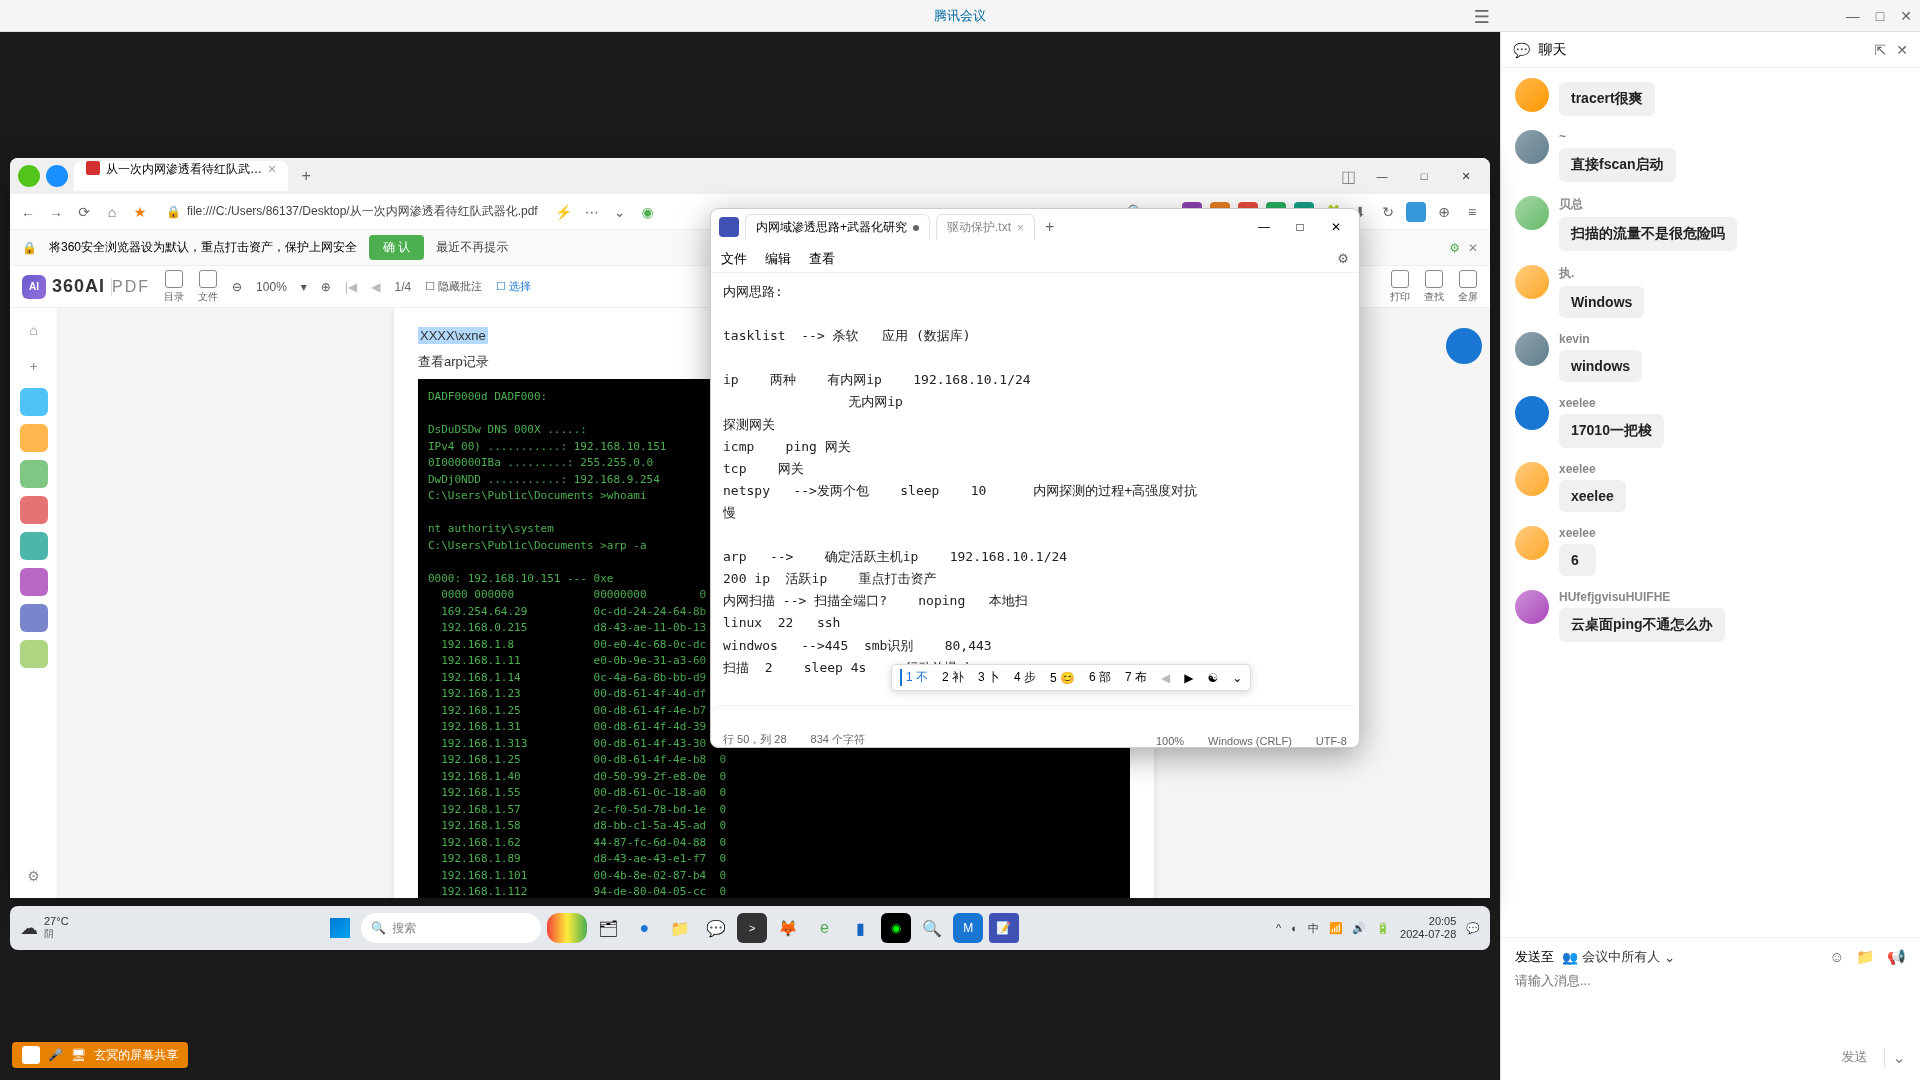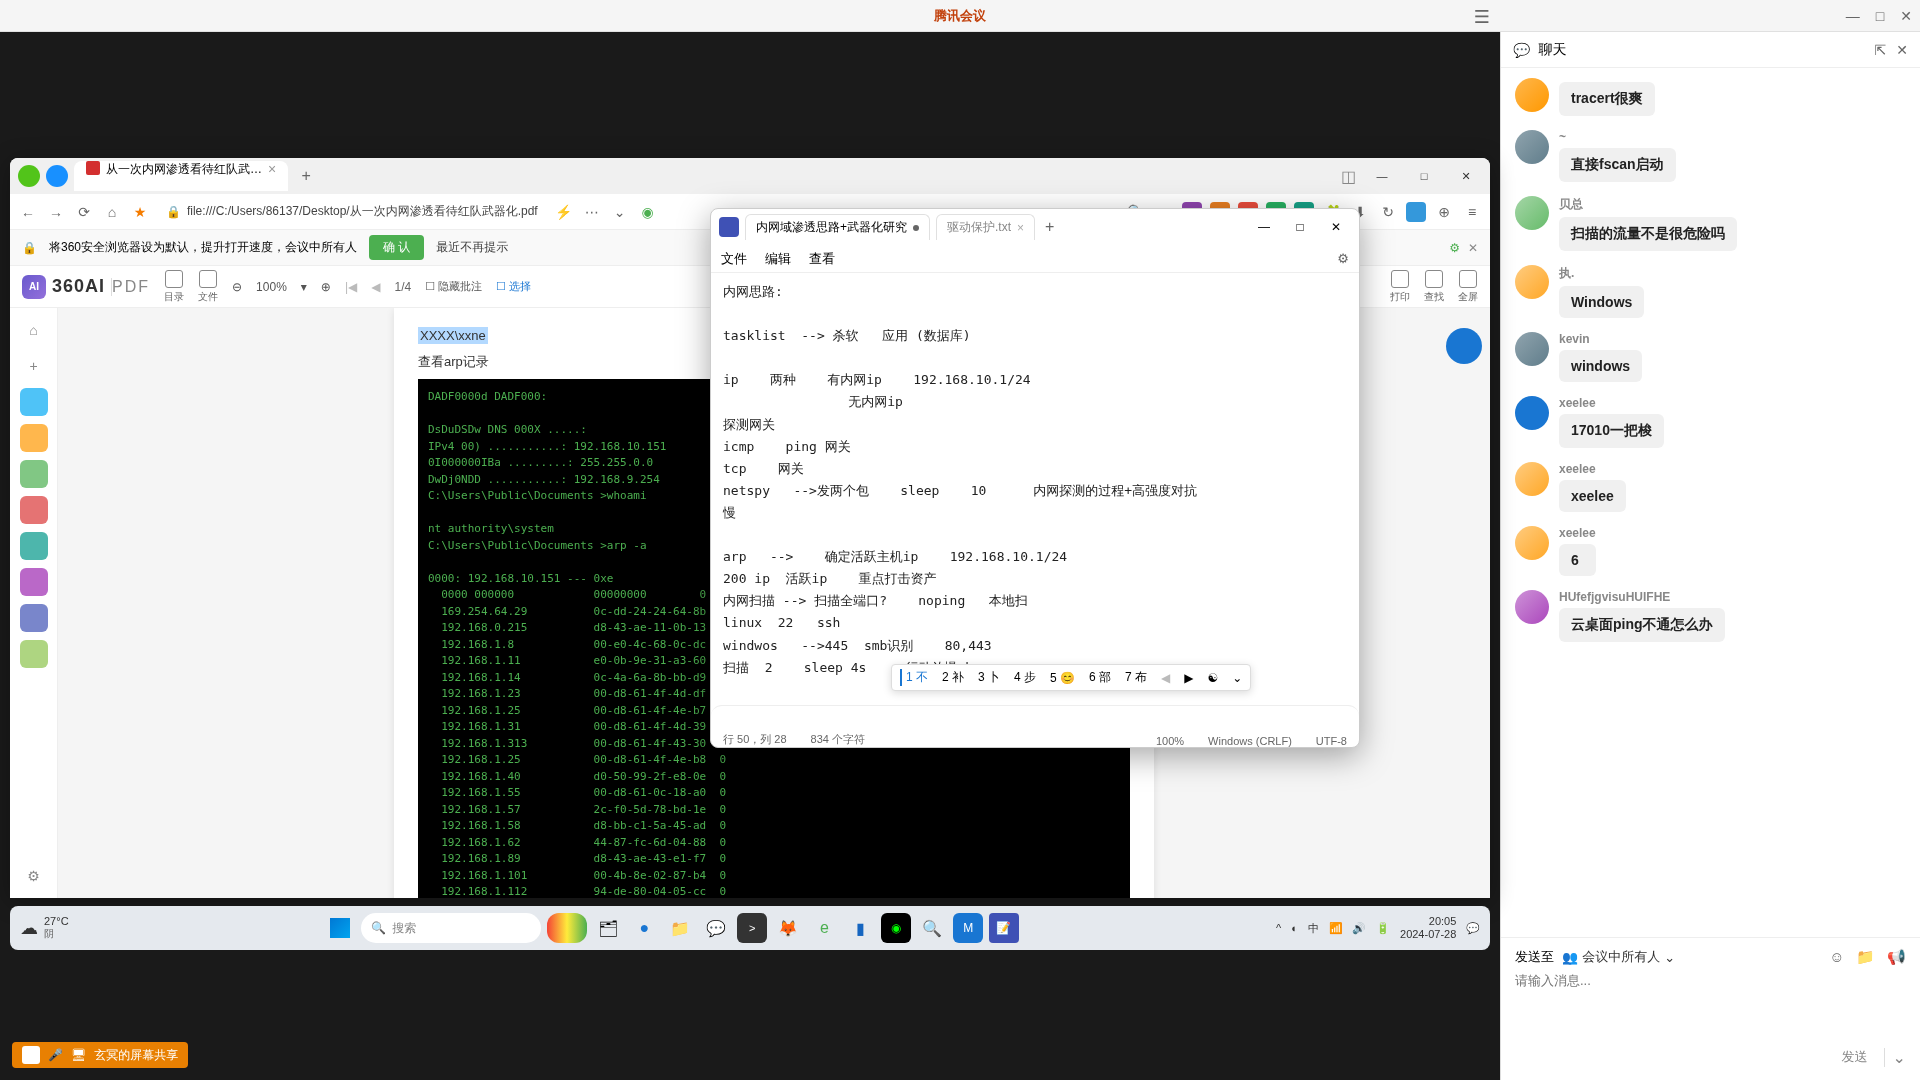--- a/index.html
+++ b/index.html
@@ -1,20 +1,20 @@
 <!DOCTYPE html>
 <html><head>
 <meta charset="utf-8">
 <style>
 * { margin: 0; padding: 0; box-sizing: border-box; font-family: "Microsoft YaHei", "Segoe UI", sans-serif; }
 body { width: 1920px; height: 1080px; background: #f5f5f5; overflow: hidden; position: relative; }
 
 
 .app-titlebar { height: 32px; background: #f5f5f5; display: flex; align-items: center; position: relative; border-bottom: 1px solid #e0e0e0; }
-.app-title { position: absolute; left: 50%; transform: translateX(-50%); font-size: 13px; color: #c2410c; font-weight: bold; }
+.app-title { position: absolute; left: 50%; transform: translateX(-50%); font-size: 13px; color: #0369a1; }
 .app-controls { position: absolute; right: 8px; display: flex; gap: 16px; }
 .app-ctrl { font-size: 14px; color: #666; cursor: pointer; }
 
 
 .main-layout { display: flex; height: calc(100% - 32px); }
 .shared-screen { flex: 1; background: #1a1a1a; position: relative; }
 .right-panel { width: 420px; background: #fff; border-left: 1px solid #ddd; display: flex; flex-direction: column; }
 
 
 .desktop { position: absolute; top: 126px; left: 10px; right: 10px; bottom: 150px; }
@@ -181,21 +181,21 @@
           <span class="tb-icon">🧩</span>
           <span class="tb-icon">⬇</span>
           <span class="tb-icon">↻</span>
           <div class="ext-icon ext7"></div>
           <span class="tb-icon">⊕</span>
           <span class="tb-icon">≡</span>
         </div>
 
         <div class="browser-banner">
           <span class="banner-lock">🔒</span>
-          <span>将360安全浏览器设为默认，提升打开速度，会议中所有人</span>
+          <span>将360安全浏览器设为默认，重点打击资产，保护上网安全</span>
           <span class="banner-btn">确 认</span>
           <span style="color:#404040;">最近不再提示</span>
           <div class="banner-close">
             <span style="color:#4caf50;">⚙</span>
             <span style="color:#888;">✕</span>
           </div>
         </div>
 
         <div class="pdf-toolbar">
           <div class="pdf-logo">

